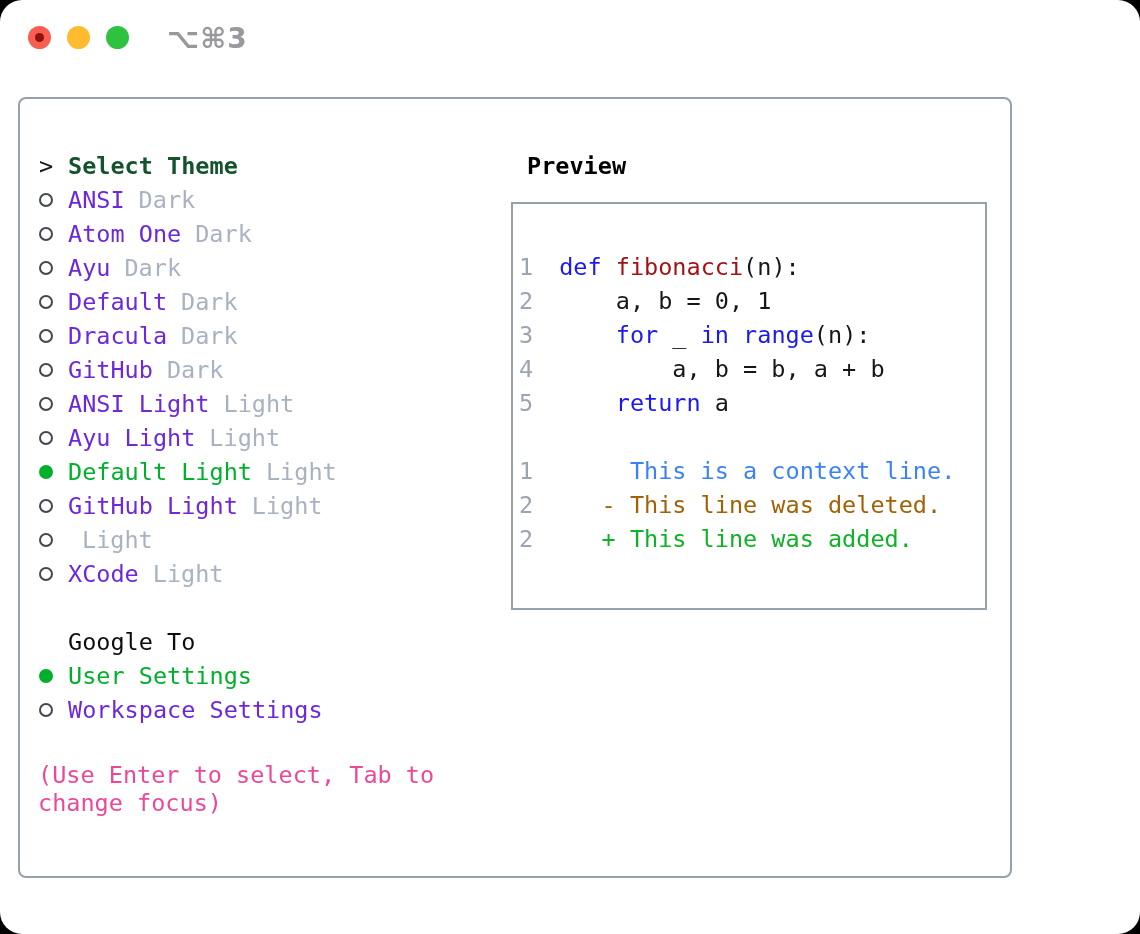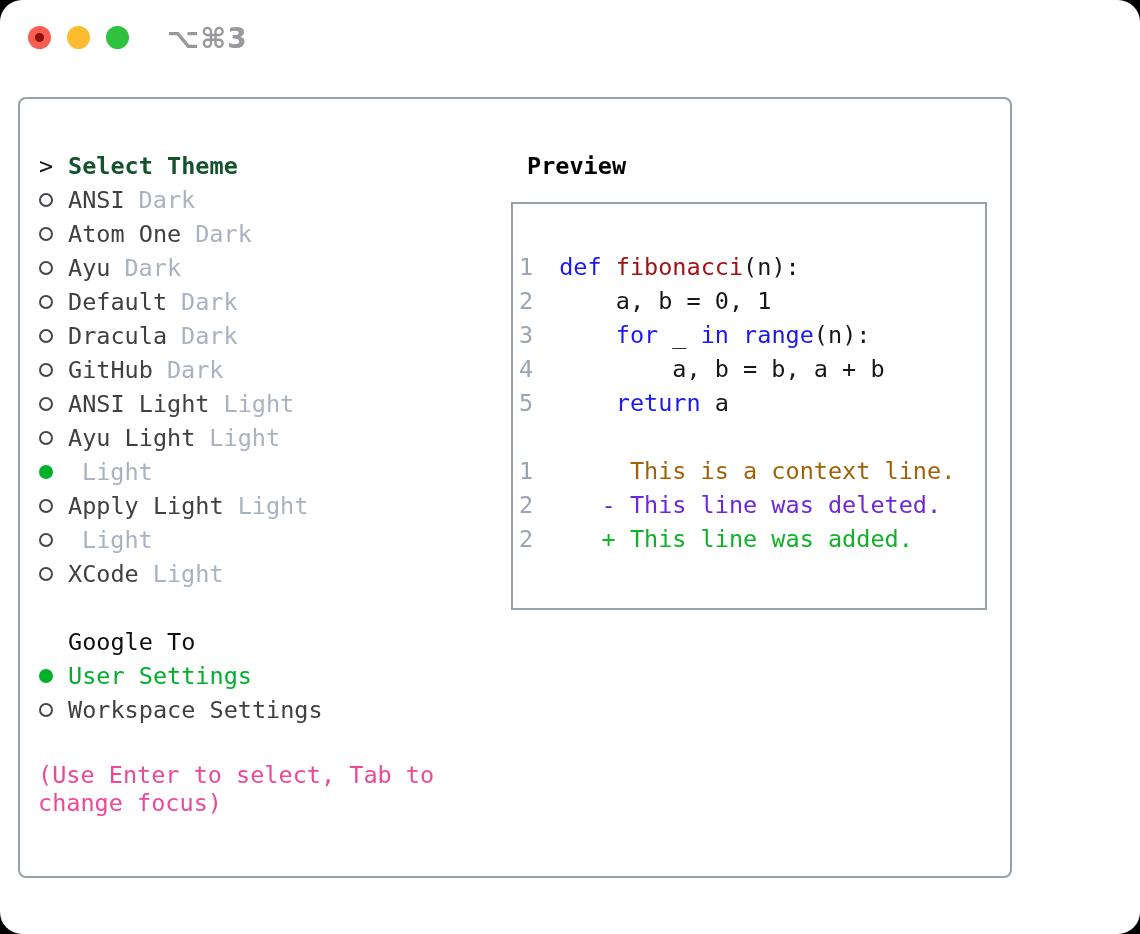--- a/index.html
+++ b/index.html
@@ -38,42 +38,42 @@
   .row { display:flex; align-items:center; height:34px; white-space:pre; }
   .marker { width:16px; margin-right:14px; display:flex; align-items:center; justify-content:center; flex:none; }
   .prompt-char { color:#15181c; }
   .radio {
     width:14px; height:14px; border-radius:50%;
     border:2px solid #42474f; background:transparent;
   }
   .radio.sel { border-color:#00b02c; background:#00b02c; }
   .heading { font-weight:bold; color:#14532d; }
   .subheading { color:#0b0d10; }
-  .nm { color:#404040; }
+  .nm { color:#6d28d9; }
   .row.selected .nm { color:#00b02c; }
   .tg { color:#a8b2c1; margin-left:14px; }
   .spacer { height:34px; }
   .hint {
     width:418px; line-height:28px; color:#ec4899; white-space:normal;
   }
 
   
   .preview-title { position:absolute; left:475px; top:50px; height:34px; line-height:34px; font-weight:bold; color:#000;margin-left:32px; }
   .preview-box {
     position:absolute; left:491px; top:103px; width:476px; height:408px;
     border:2px solid #98a0aa; background:#fff; overflow:hidden;
     padding:46px 8px 0 6px;
   }
   .cl { height:34px; line-height:34px; white-space:pre; }
   .ln { display:inline-block; width:1ch; text-align:right; margin-right:26px; color:#9ba5b1; }
   .t-pl  { color:#14171c; }
   .t-kw  { color:#1b19ee; }
   .t-fn  { color:#a31212; }
-  .t-ctx { color:#a16207; }
-  .t-del { color:#6d28d9; }
+  .t-ctx { color:#3b82f6; }
+  .t-del { color:#a16207; }
   .t-add { color:#0eb226;text-align:center; }
 </style>
 </head>
 <body>
 
 <div class="window">
 
   <div class="titlebar">
     <button class="tl-btn tl-close">
       <span class="tl-dot"></span>
@@ -137,26 +137,27 @@
       </div>
 
       <div class="row">
         <span class="marker"><span class="radio"></span></span>
         <span class="nm">Ayu Light</span>
         <span class="tg">Light</span>
       </div>
 
       <div class="row selected">
         <span class="marker"><span class="radio sel"></span></span>
-        <span class="tg">Light</span>
-      </div>
-
-      <div class="row">
-        <span class="marker"><span class="radio"></span></span>
-        <span class="nm">Apply Light</span>
+        <span class="nm">Default Light</span>
+        <span class="tg">Light</span>
+      </div>
+
+      <div class="row">
+        <span class="marker"><span class="radio"></span></span>
+        <span class="nm">GitHub Light</span>
         <span class="tg">Light</span>
       </div>
 
       <div class="row">
         <span class="marker"><span class="radio"></span></span>
         <span class="tg">Light</span>
       </div>
 
       <div class="row">
         <span class="marker"><span class="radio"></span></span>

